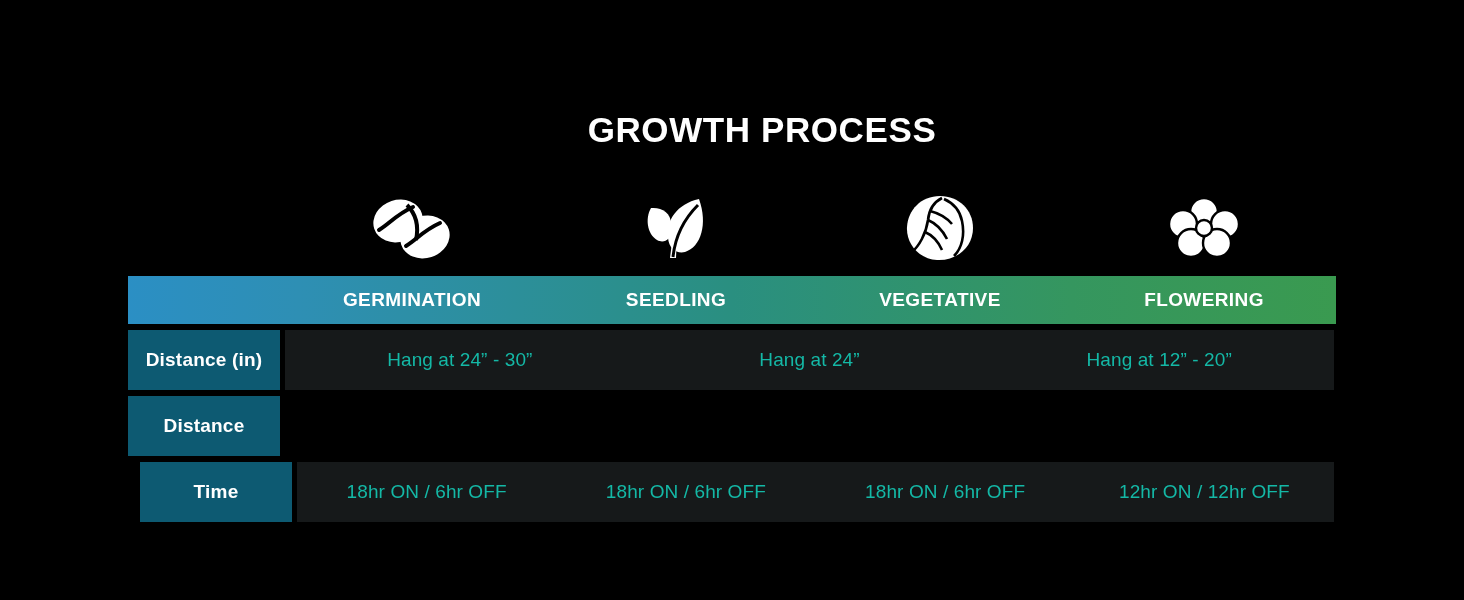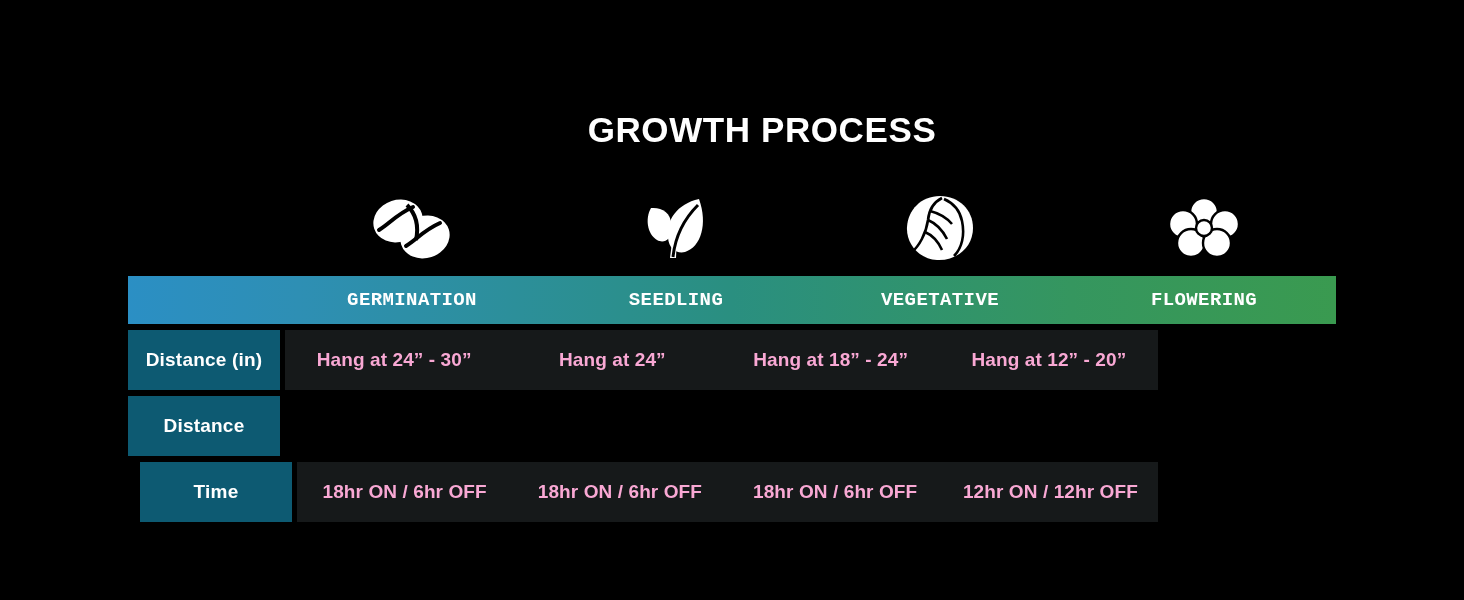--- a/index.html
+++ b/index.html
@@ -70,21 +70,20 @@
   }
   .icon-cell svg { display: block; }
 
   
   .head-row {
     display: flex;
     height: 48px;
     width: 1208px;
     background: linear-gradient(to right, #2b8fc4 0%, #2e8fb4 14%, #2a8f80 50%, #35965f 78%, #3a9a50 100%);
     margin-bottom: 6px;
-    font-family: Liberation Mono, monospace;
   }
   .head-spacer {
     width: 152px;
     flex: 0 0 152px;
   }
   .head-cells {
     display: flex;
     flex: 1 1 auto;
   }
   .head-cell {
@@ -95,21 +94,21 @@
     font-size: 19px;
     font-weight: bold;
     letter-spacing: 0.4px;
     color: #ffffff;
   }
 
   
   .data-row {
     display: flex;
     height: 60px;
-    width: 1030px;
+    width: 1206px;
     margin-bottom: 6px;
   }
   .data-row:last-child { margin-bottom: 0; padding-left: 12px; }
 
   .row-label {
     width: 152px;
     flex: 0 0 152px;
     background: #0d5a72;
     display: flex;
     align-items: center;
@@ -125,22 +124,22 @@
     flex: 1 1 auto;
     margin-left: 5px;
     background: #16191a;
   }
   .data-cell {
     flex: 1 1 0;
     display: flex;
     align-items: center;
     justify-content: center;
     font-size: 19px;
-    font-weight: bold;
-    color: #f9a8d4;
+    font-weight: normal;
+    color: #14b8a6;
     letter-spacing: 0.1px;
   }
 </style>
 </head>
 <body>
 
 <div class="page">
 
   <div class="title">GROWTH PROCESS</div>
 
@@ -220,21 +219,20 @@
         <div class="head-cell">VEGETATIVE</div>
         <div class="head-cell">FLOWERING</div>
       </div>
     </div>
 
     <div class="data-row">
       <div class="row-label">Distance (in)</div>
       <div class="row-cells">
         <div class="data-cell">Hang at 24” - 30”</div>
         <div class="data-cell">Hang at 24”</div>
-        <div class="data-cell">Hang at 18” - 24”</div>
         <div class="data-cell">Hang at 12” - 20”</div>
       </div>
     </div>
 
     <div class="data-row">
       <div class="row-label">Distance</div>
     </div>
 
     <div class="data-row">
       <div class="row-label">Time</div>

